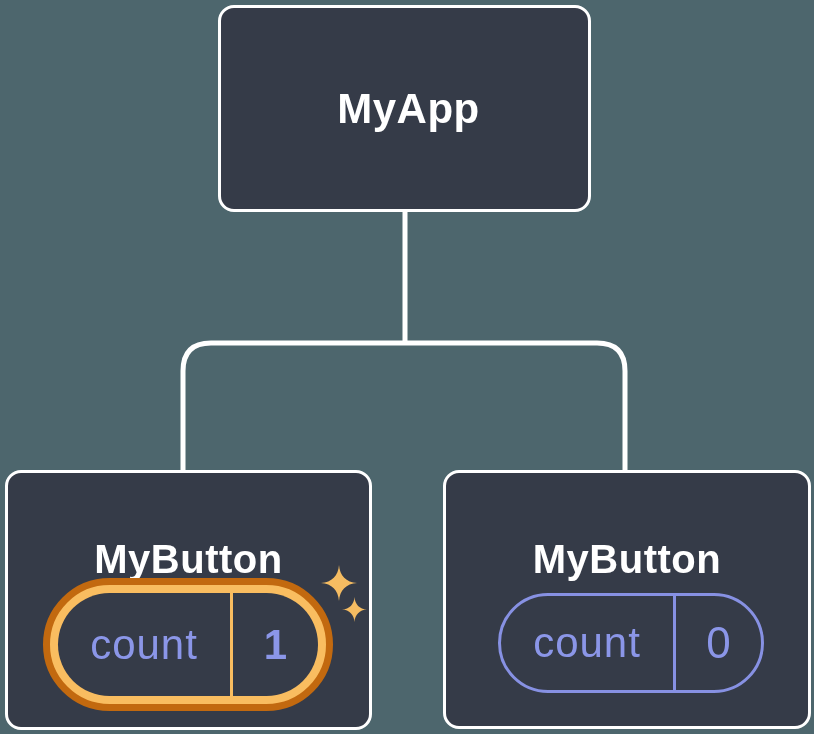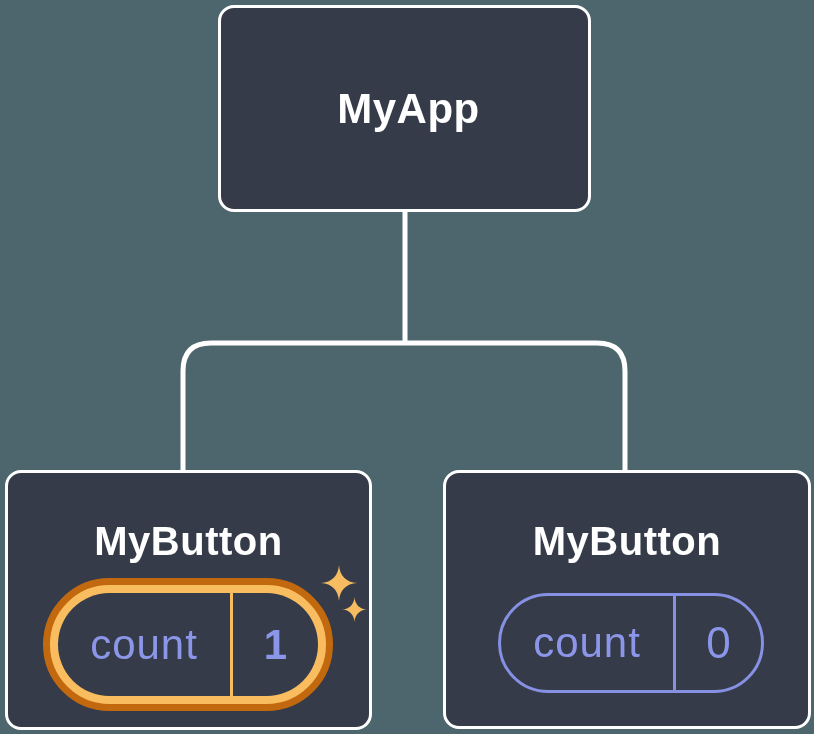--- a/index.html
+++ b/index.html
@@ -27,21 +27,21 @@
     border-radius:16px;
     display:flex;align-items:center;justify-content:center;
   }
   .root-title{
     color:#ffffff;font-size:42px;font-weight:600;letter-spacing:.5px;
   }
   .node-child{top:470px;height:260px;border-radius:16px;}
   .node-child.left{left:5px;width:367px;}
   .node-child.right{left:443px;width:368px;height:259px;}
   .child-title{
-    position:absolute;top:48px;left:0;width:100%;
+    position:absolute;top:66px;left:0;width:100%;
     text-align:center;color:#ffffff;
     font-size:40px;font-weight:600;letter-spacing:.5px;
     line-height:1;
   }
 
   
   .pill-highlight{
     position:absolute;left:35px;top:105px;
     width:290px;height:133px;
     box-sizing:border-box;

